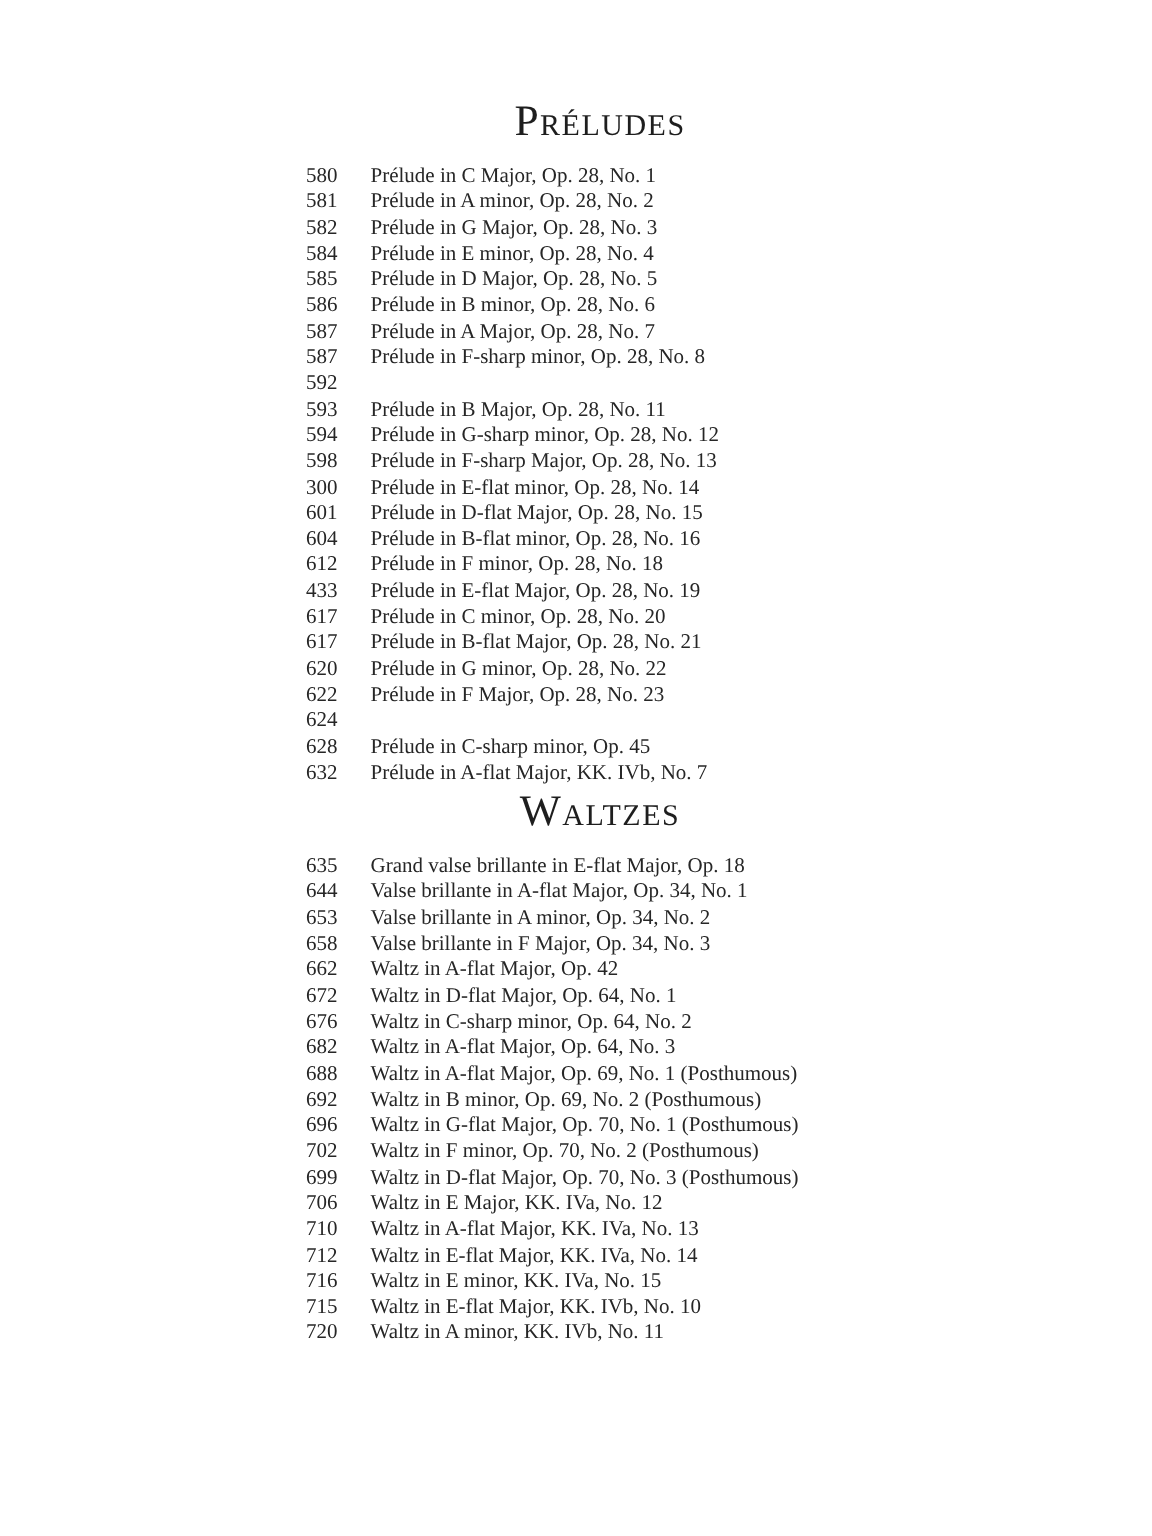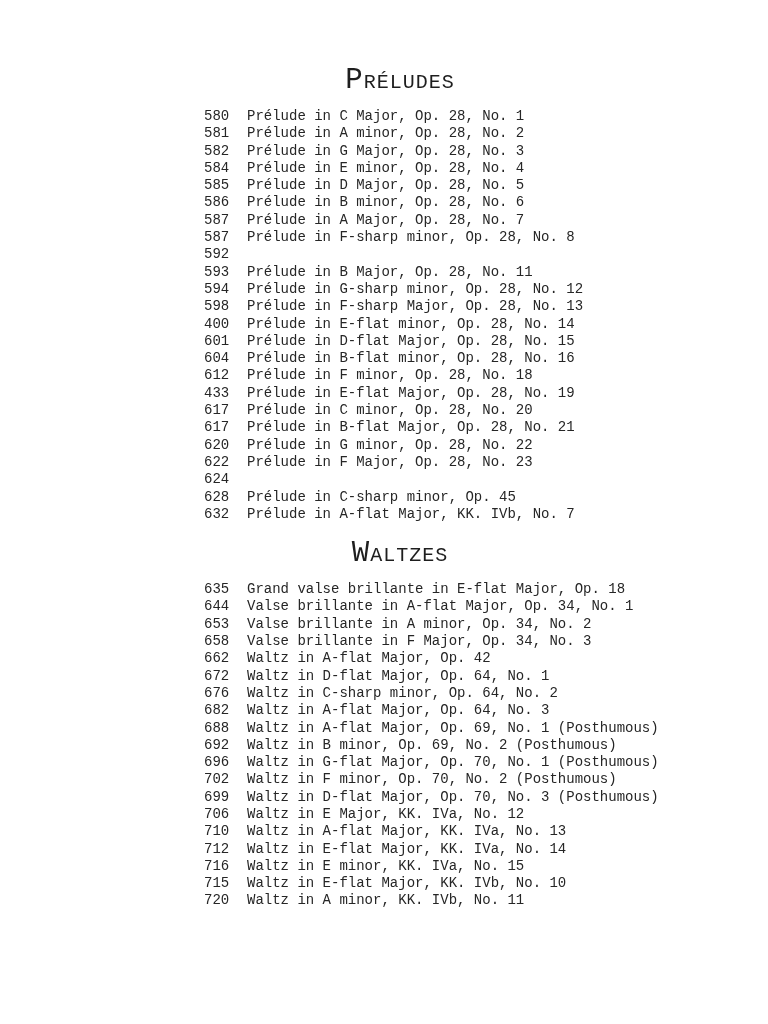--- a/index.html
+++ b/index.html
@@ -6,31 +6,31 @@
     margin: 0;
     padding: 0;
     background: #ffffff;
   }
   .page {
     position: relative;
     width: 768px;
     height: 1024px;
     background: #ffffff;
     overflow: hidden;
-    font-family: Liberation Mono, monospace;
+    font-family: Liberation Serif, serif;
     color: #262626;
   }
   .content {
     position: absolute;
     left: 204px;
     top: 64px;
     width: 392px;
   }
   .toc-section { margin: 0; }
-  .toc-section + .toc-section { margin-top: 14px; }
+  .toc-section + .toc-section { }
   .section-title {
     margin: 0 0 8px 0;
     font-weight: normal;
     font-size: 20px;
     line-height: 34px;
     text-align: center;
     letter-spacing: 1px;
     color: #1e1e1e;
   }
   .section-title::first-letter {
@@ -99,21 +99,21 @@
           </div>
           <div class="toc-row">
             <span class="page-num">594</span>
             <span class="entry-title">Prélude in G-sharp minor, Op. 28, No. 12</span>
           </div>
           <div class="toc-row">
             <span class="page-num">598</span>
             <span class="entry-title">Prélude in F-sharp Major, Op. 28, No. 13</span>
           </div>
           <div class="toc-row">
-            <span class="page-num">400</span>
+            <span class="page-num">300</span>
             <span class="entry-title">Prélude in E-flat minor, Op. 28, No. 14</span>
           </div>
           <div class="toc-row">
             <span class="page-num">601</span>
             <span class="entry-title">Prélude in D-flat Major, Op. 28, No. 15</span>
           </div>
           <div class="toc-row">
             <span class="page-num">604</span>
             <span class="entry-title">Prélude in B-flat minor, Op. 28, No. 16</span>
           </div>

